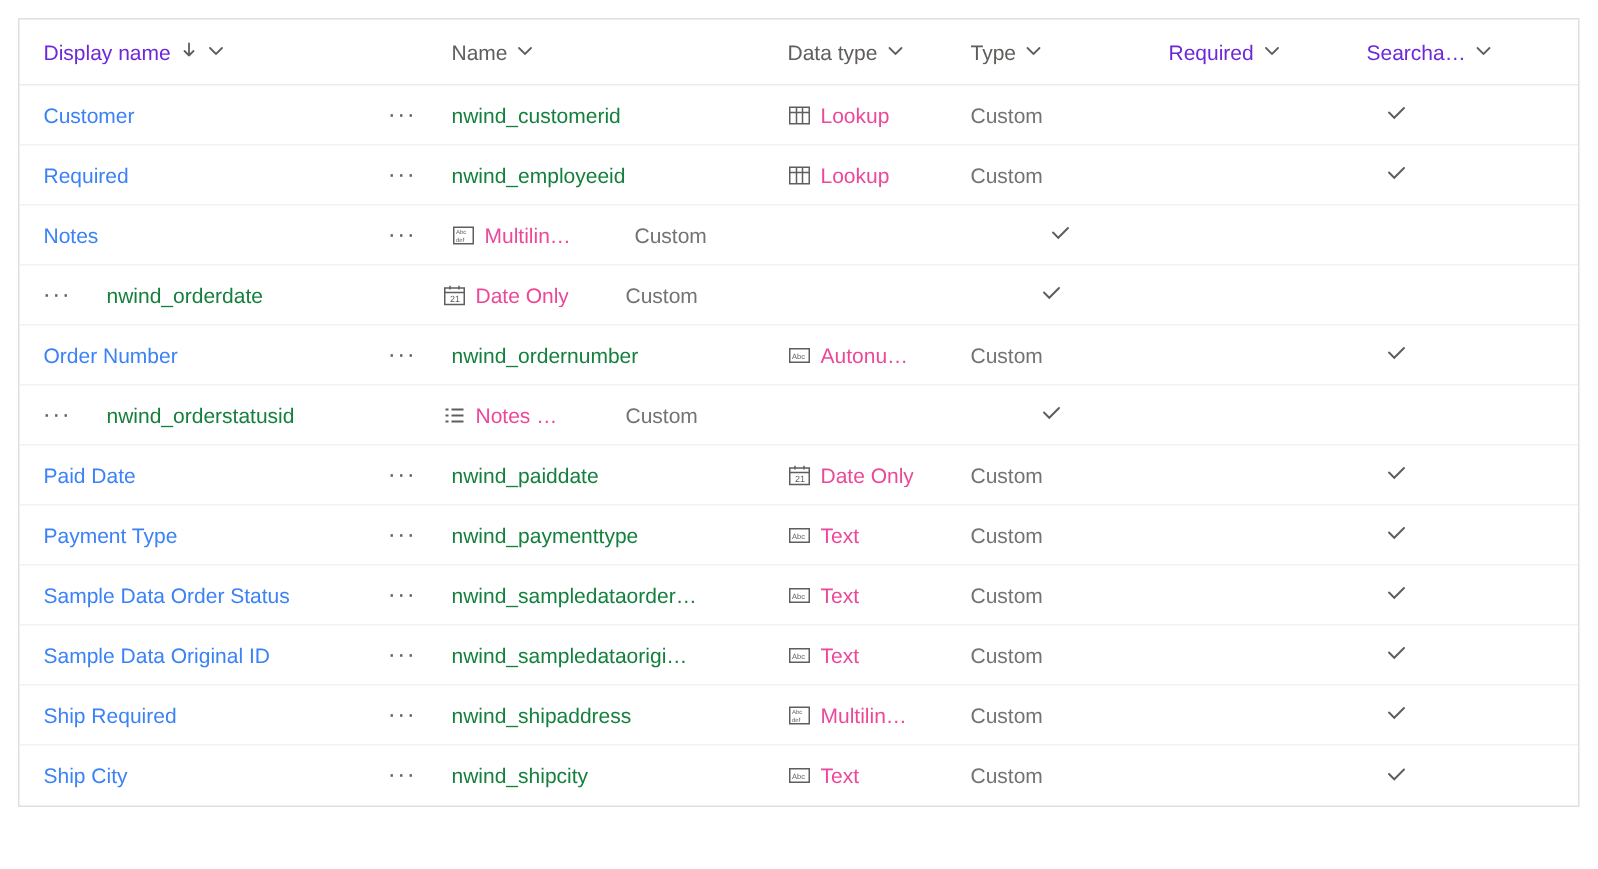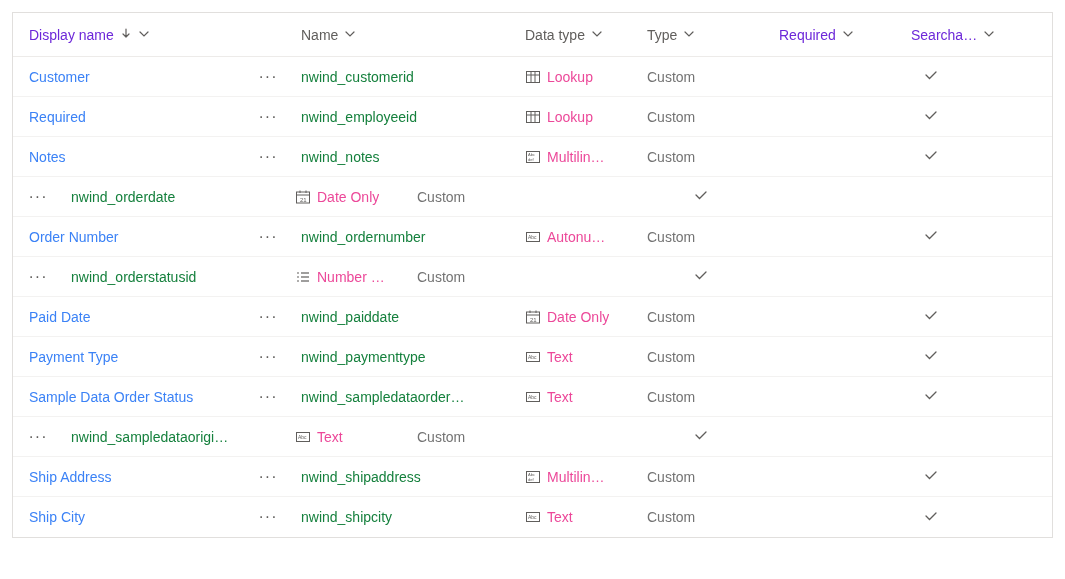--- a/index.html
+++ b/index.html
@@ -182,21 +182,20 @@
           <span class="check"><svg viewBox="0 0 16 16">
               <path d="M3 8 L6.5 11.5 L13 5" stroke="#605e5c" stroke-width="1.3" fill="none" stroke-linecap="round"></path>
             </svg></span>
         </div>
       </div>
       <div class="table-row data-row">
         <div class="col col-display">Notes</div>
         <div class="col col-actions">
           <span class="more-btn">···</span>
         </div>
-        <div class="col col-name">nwind_notes</div>
         <div class="col col-datatype">
           <span class="dt-icon">
             <svg viewBox="0 0 16 16">
               <rect x="1.5" y="2.5" width="13" height="11" fill="none" stroke="#605e5c"></rect>
               <text x="3" y="7" font-size="4" fill="#605e5c">Abc</text>
               <text x="3" y="12" font-size="4" fill="#605e5c">def</text>
             </svg>
           </span>
           <span class="dt-text">Multilin…</span>
         </div>
@@ -265,21 +264,21 @@
           <span class="dt-icon">
             <svg viewBox="0 0 16 16">
               <line x1="2" y1="4" x2="4" y2="4" stroke="#605e5c" stroke-width="1.2"></line>
               <line x1="6" y1="4" x2="14" y2="4" stroke="#605e5c" stroke-width="1.2"></line>
               <line x1="2" y1="8" x2="4" y2="8" stroke="#605e5c" stroke-width="1.2"></line>
               <line x1="6" y1="8" x2="14" y2="8" stroke="#605e5c" stroke-width="1.2"></line>
               <line x1="2" y1="12" x2="4" y2="12" stroke="#605e5c" stroke-width="1.2"></line>
               <line x1="6" y1="12" x2="14" y2="12" stroke="#605e5c" stroke-width="1.2"></line>
             </svg>
           </span>
-          <span class="dt-text">Number …</span>
+          <span class="dt-text">Notes …</span>
         </div>
         <div class="col col-type">Custom</div>
         <div class="col col-required"></div>
         <div class="col col-search">
           <span class="check"><svg viewBox="0 0 16 16">
               <path d="M3 8 L6.5 11.5 L13 5" stroke="#605e5c" stroke-width="1.3" fill="none" stroke-linecap="round"></path>
             </svg></span>
         </div>
       </div>
       <div class="table-row data-row">
@@ -348,20 +347,21 @@
         </div>
         <div class="col col-type">Custom</div>
         <div class="col col-required"></div>
         <div class="col col-search">
           <span class="check"><svg viewBox="0 0 16 16">
               <path d="M3 8 L6.5 11.5 L13 5" stroke="#605e5c" stroke-width="1.3" fill="none" stroke-linecap="round"></path>
             </svg></span>
         </div>
       </div>
       <div class="table-row data-row">
+        <div class="col col-display">Sample Data Original ID</div>
         <div class="col col-actions">
           <span class="more-btn">···</span>
         </div>
         <div class="col col-name">nwind_sampledataorigi…</div>
         <div class="col col-datatype">
           <span class="dt-icon">
             <svg viewBox="0 0 16 16">
               <rect x="1.5" y="3.5" width="13" height="9" fill="none" stroke="#605e5c"></rect>
               <text x="3" y="10" font-size="5" fill="#605e5c">Abc</text>
             </svg>
@@ -370,21 +370,21 @@
         </div>
         <div class="col col-type">Custom</div>
         <div class="col col-required"></div>
         <div class="col col-search">
           <span class="check"><svg viewBox="0 0 16 16">
               <path d="M3 8 L6.5 11.5 L13 5" stroke="#605e5c" stroke-width="1.3" fill="none" stroke-linecap="round"></path>
             </svg></span>
         </div>
       </div>
       <div class="table-row data-row">
-        <div class="col col-display">Ship Address</div>
+        <div class="col col-display">Ship Required</div>
         <div class="col col-actions">
           <span class="more-btn">···</span>
         </div>
         <div class="col col-name">nwind_shipaddress</div>
         <div class="col col-datatype">
           <span class="dt-icon">
             <svg viewBox="0 0 16 16">
               <rect x="1.5" y="2.5" width="13" height="11" fill="none" stroke="#605e5c"></rect>
               <text x="3" y="7" font-size="4" fill="#605e5c">Abc</text>
               <text x="3" y="12" font-size="4" fill="#605e5c">def</text>

